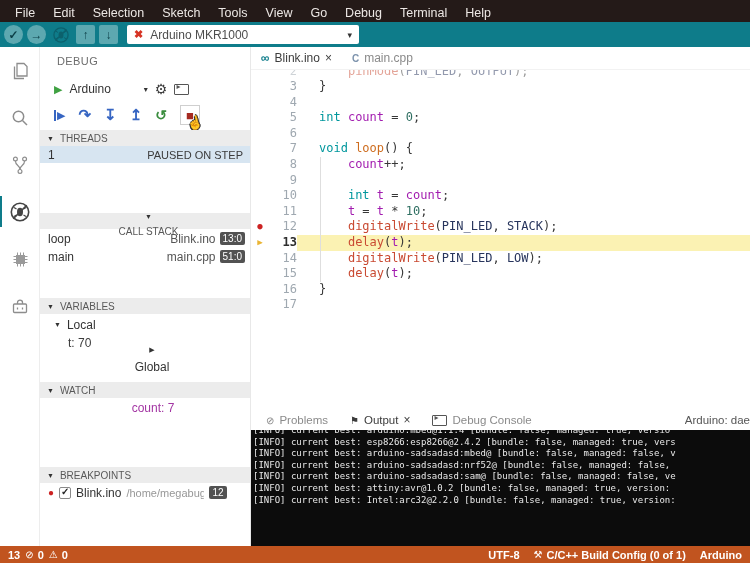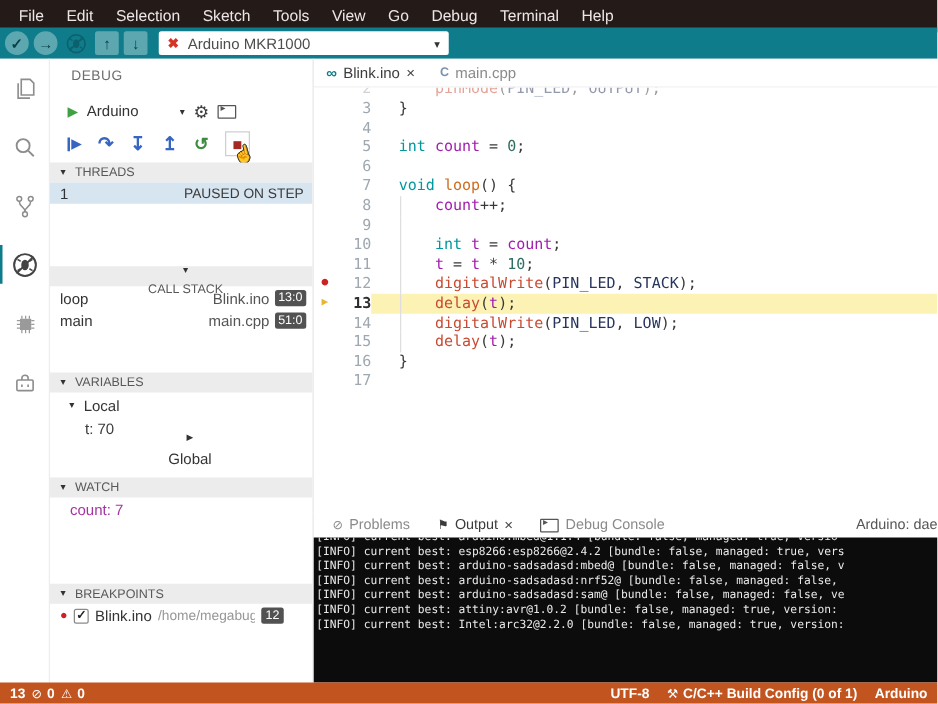--- a/index.html
+++ b/index.html
@@ -60,21 +60,21 @@
   .row { position:absolute; left:0; right:0; height:17px; display:flex; align-items:center; }
   .thread-row { background:#d7e5f1; font-size:11px; }
   .thread-row .tid { padding-left:8px; font-size:12px; }
   .thread-row .tstatus { margin-left:auto; padding-right:7px; color:#3b3b3b; }
   .stack-row .fname { padding-left:8px; }
   .stack-row .floc { margin-left:auto; display:flex; align-items:center; gap:4px; padding-right:5px; color:#555; }
   .badge { background:#525252; color:#fff; font-size:10px; border-radius:2px; padding:0 3px;
     height:13px; line-height:13px; }
   .var-row { padding-left:14px; gap:6px; }
   .var-item { padding-left:28px; color:#3b3b3b; }
-  .watch-item { padding-left:16px; color:#a335a3; }
+  .watch-item { padding-left:16px; color:#a335a3;justify-content:center; }
   .bp-row { padding-left:8px; gap:5px; }
   .bp-dot-side { color:#cc2222; font-size:10px; }
   .bp-check { width:12px; height:12px; border:1px solid #8a8a8a; border-radius:2px; background:#fff;
     position:relative; flex:none; }
   .bp-check::after { content:"✓"; position:absolute; left:1px; top:-2px; font-size:10px; color:#222; font-weight:bold; }
   .bp-file { color:#333; }
   .bp-path { color:#979797; font-size:11px; white-space:nowrap; overflow:hidden; max-width:78px; }
 
   
   .editor { position:absolute; left:250px; right:0; top:47px; height:363px; background:#fff;

